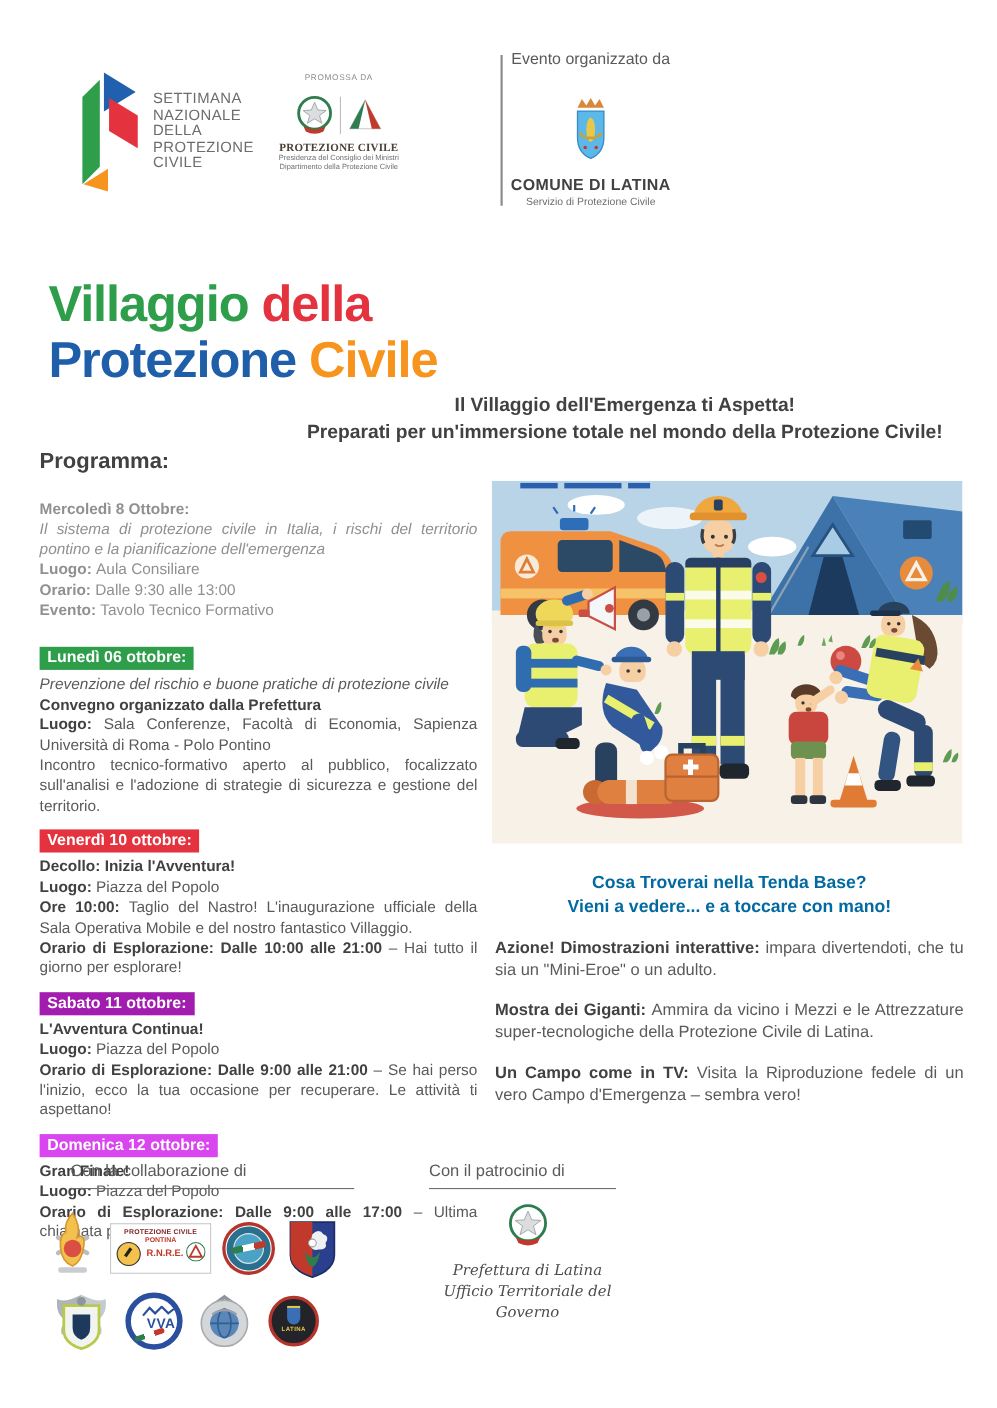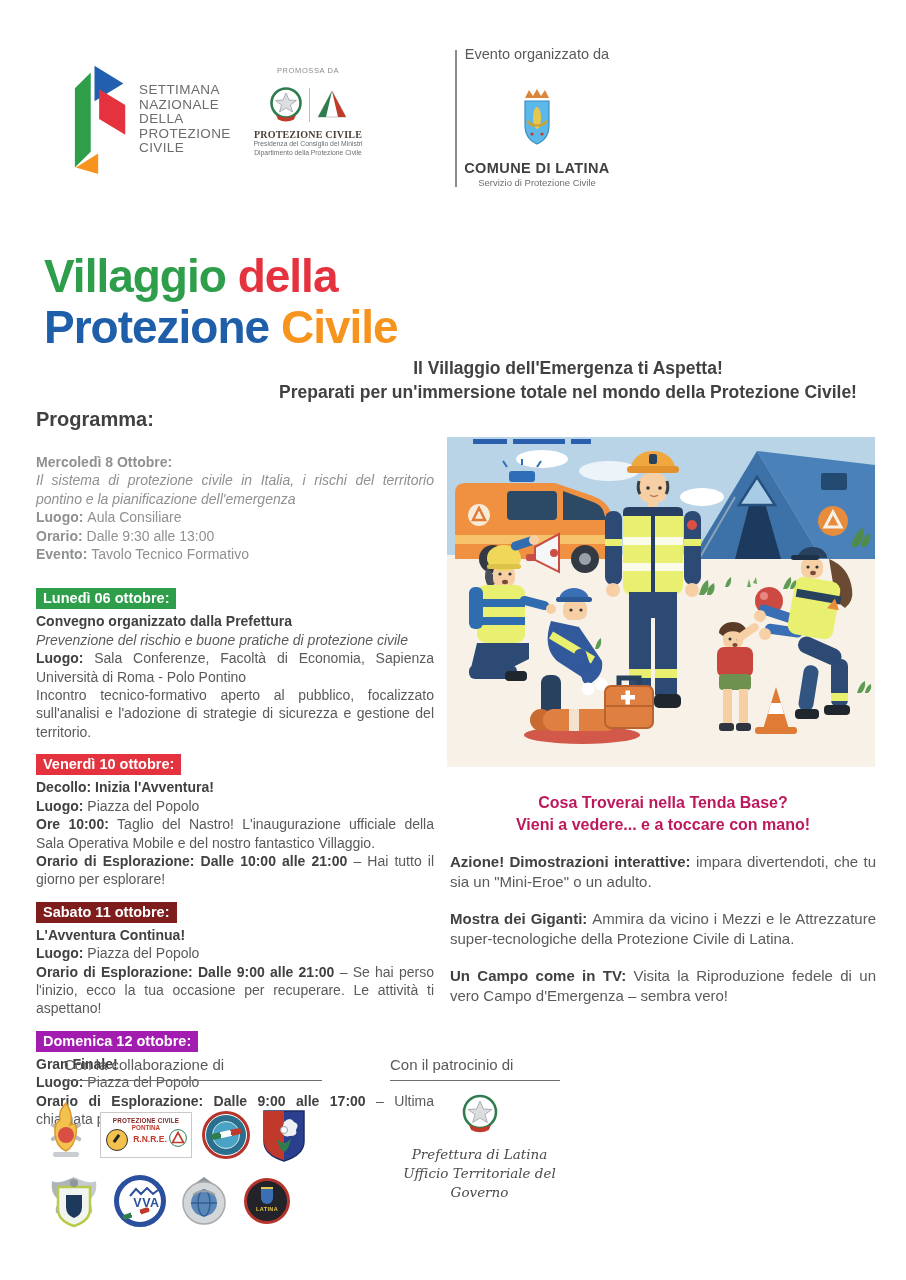--- a/index.html
+++ b/index.html
@@ -40,21 +40,21 @@
   .line b{color:#414042;}
   .line.it{font-style:italic;}
   .line.b{font-weight:bold;color:#414042;}
   .muted .line,.muted .line b{color:#8e9092;}
 
   
   .illus{position:absolute;left:447px;top:437px;width:428px;height:330px;}
 
   
   .tenda{position:absolute;left:450px;top:792px;width:426px;}
-  .tenda-head{text-align:center;font-weight:bold;font-size:16px;color:#be185d;
+  .tenda-head{text-align:center;font-weight:bold;font-size:16px;color:#0369a1;
               line-height:21.5px;margin-bottom:17px;}
   .titem{margin:0 0 18px 0;font-size:15px;line-height:19.5px;text-align:justify;color:#595a5c;}
   .titem b{color:#414042;}
 
   
   .flabel{font-size:15px;color:#595a5c;padding-bottom:7px;border-bottom:1.5px solid #6d6e70;}
   .collab-label{position:absolute;left:64px;top:1056px;width:258px;}
   .patro-label{position:absolute;left:390px;top:1056px;width:170px;}
   .clogo{position:absolute;}
   .rnre{width:92px;height:46px;background:#fff;border:1px solid #c9c9c9;box-sizing:border-box;
@@ -166,40 +166,40 @@
     <div id="events">
         <div class="event muted">
           <div class="line b">Mercoledì 8 Ottobre:</div>
           <div class="line it">Il sistema di protezione civile in Italia, i rischi del territorio pontino e la pianificazione dell'emergenza</div>
           <div class="line"><b>Luogo: </b>Aula Consiliare</div>
           <div class="line"><b>Orario: </b>Dalle 9:30 alle 13:00</div>
           <div class="line"><b>Evento: </b>Tavolo Tecnico Formativo</div>
         </div>
         <div class="event">
           <div><span class="badge" style="background: rgb(46, 158, 75); margin-top: 12px;">Lunedì 06 ottobre:</span></div>
+          <div class="line it">Prevenzione del rischio e buone pratiche di protezione civile</div>
           <div class="line b">Convegno organizzato dalla Prefettura</div>
-          <div class="line it">Prevenzione del rischio e buone pratiche di protezione civile</div>
           <div class="line"><b>Luogo: </b>Sala Conferenze, Facoltà di Economia, Sapienza Università di Roma - Polo Pontino</div>
           <div class="line">Incontro tecnico-formativo aperto al pubblico, focalizzato sull'analisi e l'adozione di strategie di sicurezza e gestione del territorio.</div>
         </div>
         <div class="event">
           <div><span class="badge" style="background: rgb(228, 51, 63);">Venerdì 10 ottobre:</span></div>
           <div class="line b">Decollo: Inizia l'Avventura!</div>
           <div class="line"><b>Luogo: </b>Piazza del Popolo</div>
           <div class="line"><b>Ore 10:00: </b>Taglio del Nastro! L'inaugurazione ufficiale della Sala Operativa Mobile e del nostro fantastico Villaggio.</div>
           <div class="line"><b>Orario di Esplorazione: Dalle 10:00 alle 21:00 </b>– Hai tutto il giorno per esplorare!</div>
         </div>
         <div class="event">
-          <div><span class="badge" style="background: #7f1d1d;">Sabato 11 ottobre:</span></div>
+          <div><span class="badge" style="background: #a21caf;">Sabato 11 ottobre:</span></div>
           <div class="line b">L'Avventura Continua!</div>
           <div class="line"><b>Luogo: </b>Piazza del Popolo</div>
           <div class="line"><b>Orario di Esplorazione: Dalle 9:00 alle 21:00 </b>– Se hai perso l'inizio, ecco la tua occasione per recuperare. Le attività ti aspettano!</div>
         </div>
         <div class="event">
-          <div><span class="badge" style="background: #a21caf; text-align: center;">Domenica 12 ottobre:</span></div>
+          <div><span class="badge" style="background: #d946ef; text-align: center;">Domenica 12 ottobre:</span></div>
           <div class="line b">Gran Finale!</div>
           <div class="line"><b>Luogo: </b>Piazza del Popolo</div>
           <div class="line"><b>Orario di Esplorazione: Dalle 9:00 alle 17:00 </b>– Ultima chiamata per gli eroi!</div>
         </div>
       </div>
   </div>
 
   <svg class="illus" viewBox="0 0 428 330">
     <rect width="428" height="130" fill="#b9d4e7"></rect>
     <rect y="118" width="428" height="212" fill="#f7f1e7"></rect>

